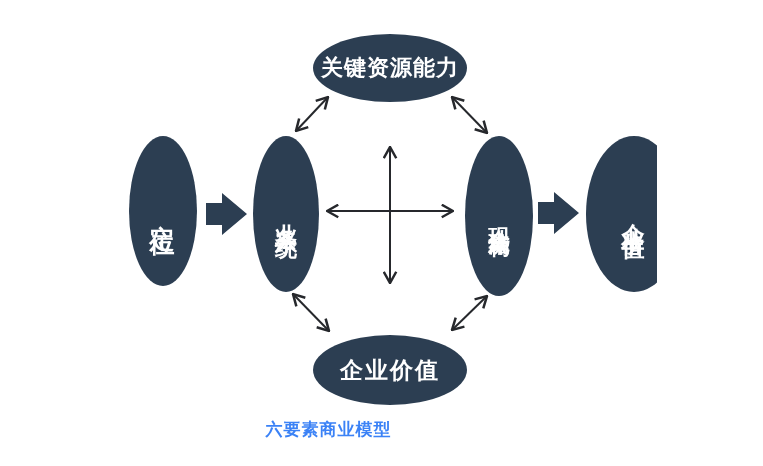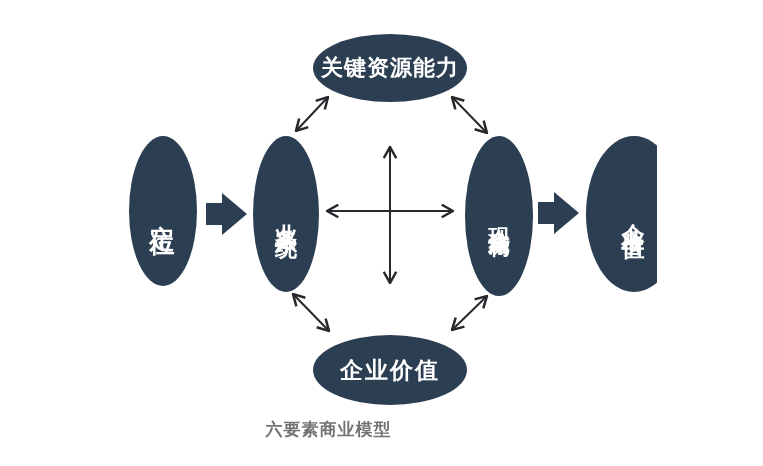--- a/index.html
+++ b/index.html
@@ -44,21 +44,21 @@
   #node-enterprise-value{ left: 586px; top: 136px; width: 96px;  height: 156px; font-size: 23px; }
   #node-enterprise-value .v-label { letter-spacing: 5px; }
   #node-profit-model    { left: 313px; top: 335px; width: 154px; height: 70px;  font-size: 23px; letter-spacing: 2px; }
   .caption {
     position: absolute;
     left: 0; right: 0;
     top: 418px;
     text-align: center;
     font-size: 17px;
     font-weight: bold;
-    color: #737373;
+    color: #3b82f6;
     letter-spacing: 1px;
   }
 </style>
 </head>
 <body>
 
 <div class="stage">
 
   <svg class="arrows-layer" viewBox="0 0 763 466" xmlns="http://www.w3.org/2000/svg">
     <defs>

